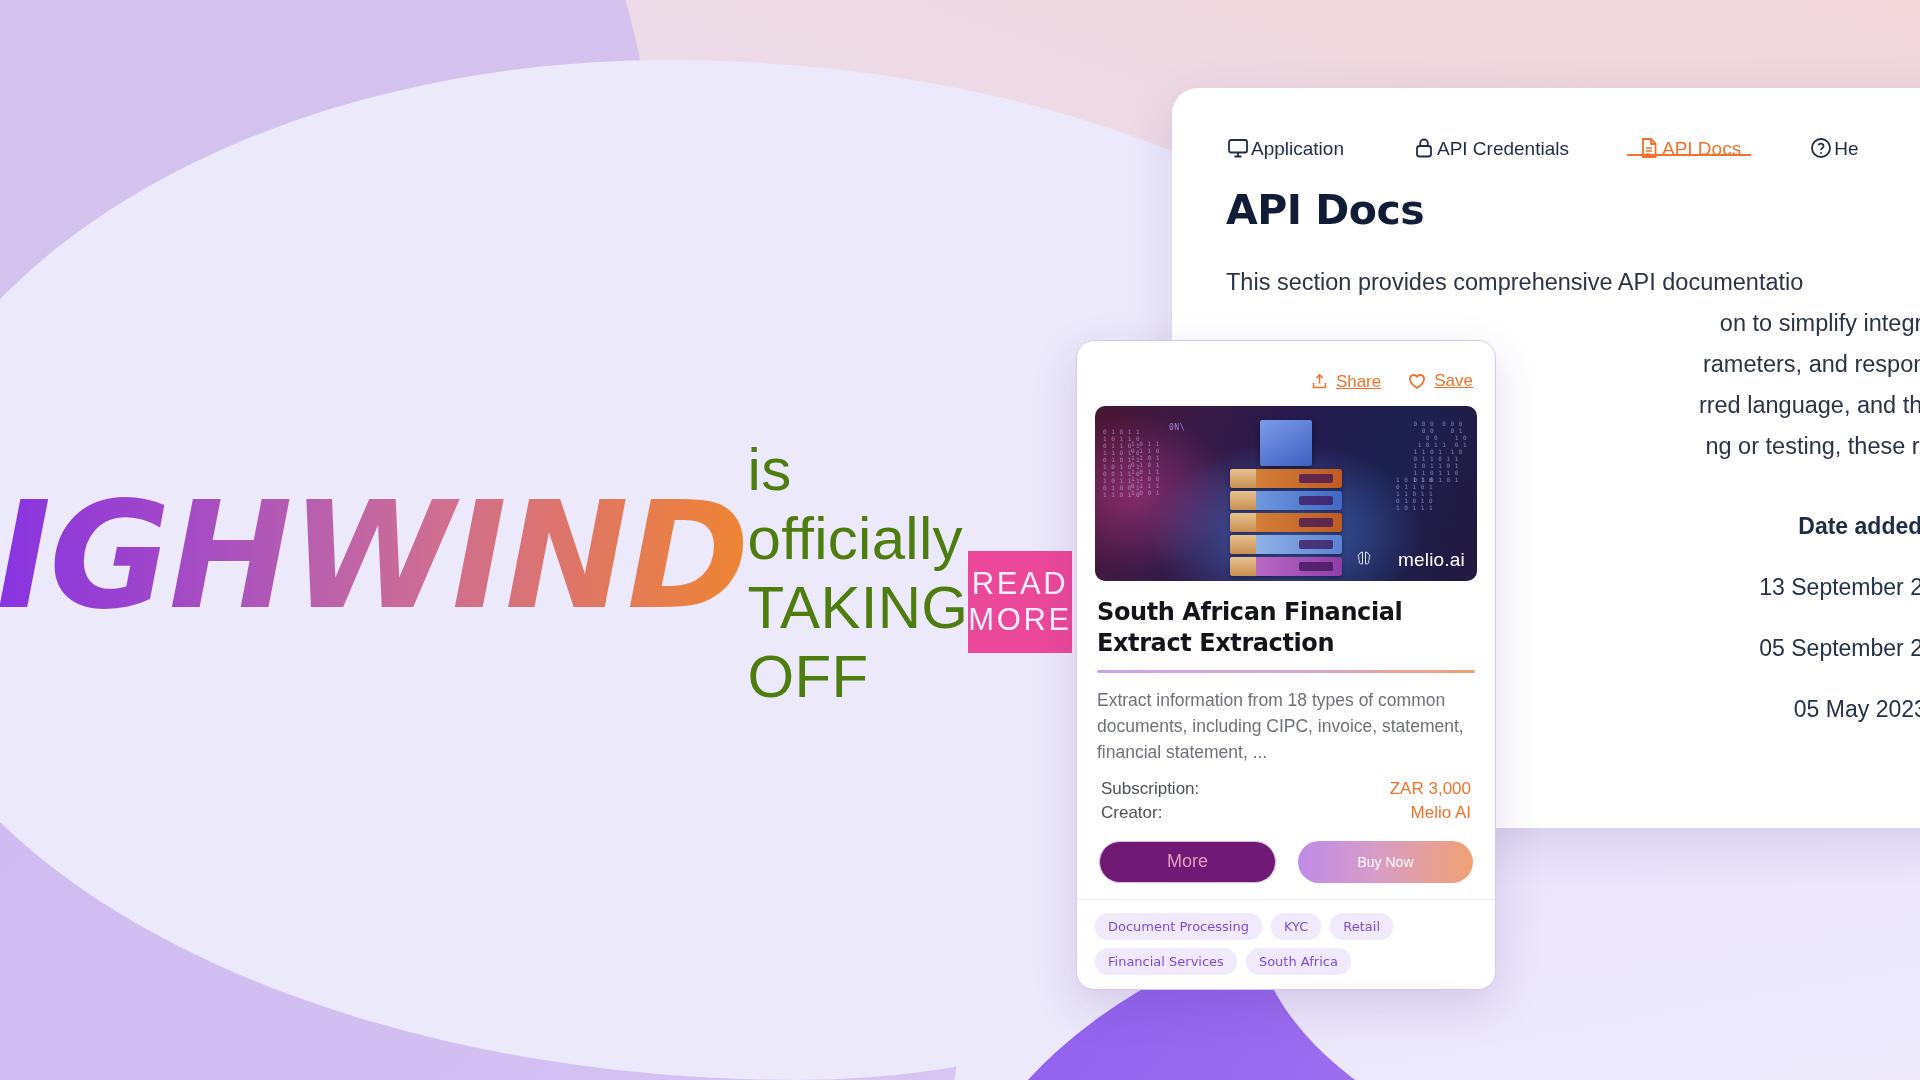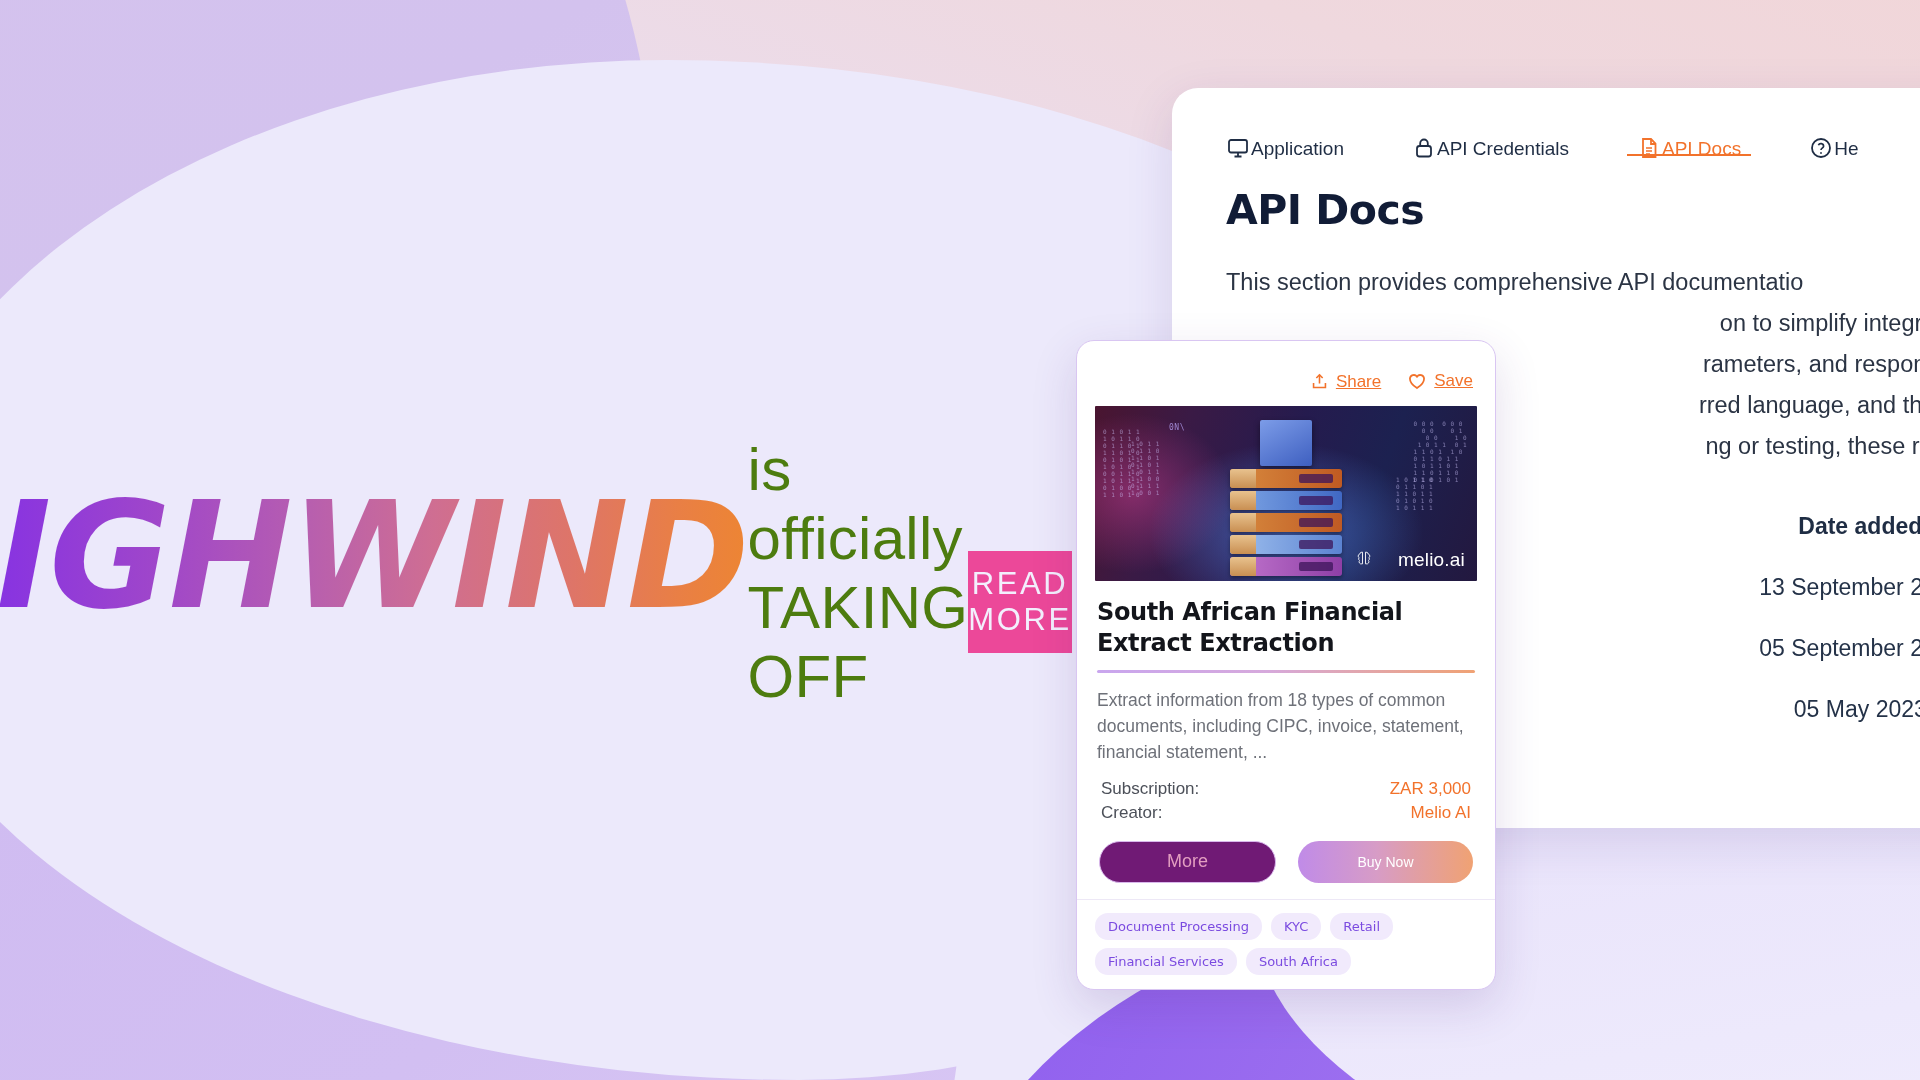--- a/index.html
+++ b/index.html
@@ -121,21 +121,21 @@
   }
   #card-actions {
     display:flex; justify-content:flex-end; align-items:center;
     gap:26px; padding:12px 22px 8px 0;
   }
   .card-action { display:flex; align-items:flex-start; gap:7px; cursor:pointer;margin-top:18px; }
   .card-action span {
     font-size:17px; color:#F2722B; text-decoration:underline;
   }
   #card-image {
-    margin:2px 18px 0 18px; height:175px; border-radius:1px; overflow:hidden;
+    margin:2px 18px 0 18px; height:175px; border-radius:10px; overflow:hidden;
     position:relative;
     background:
       radial-gradient(ellipse 60% 85% at 50% 72%, rgba(90,150,255,.55) 0%, rgba(40,60,140,0) 60%),
       radial-gradient(ellipse 40% 70% at 10% 50%, rgba(190,60,140,.55) 0%, rgba(60,20,80,0) 65%),
       linear-gradient(110deg,#4A1530 0%,#3A1A45 22%,#251B4E 48%,#1C2150 70%,#23183F 100%);
   }
   .bitcol { position:absolute; font-family:"DejaVu Sans Mono", monospace;
             font-size:6px; line-height:7px; color:rgba(210,200,255,.55);
             white-space:pre; letter-spacing:.5px; }
   #books { position:absolute; left:50%; top:14px; transform:translateX(-50%); }

